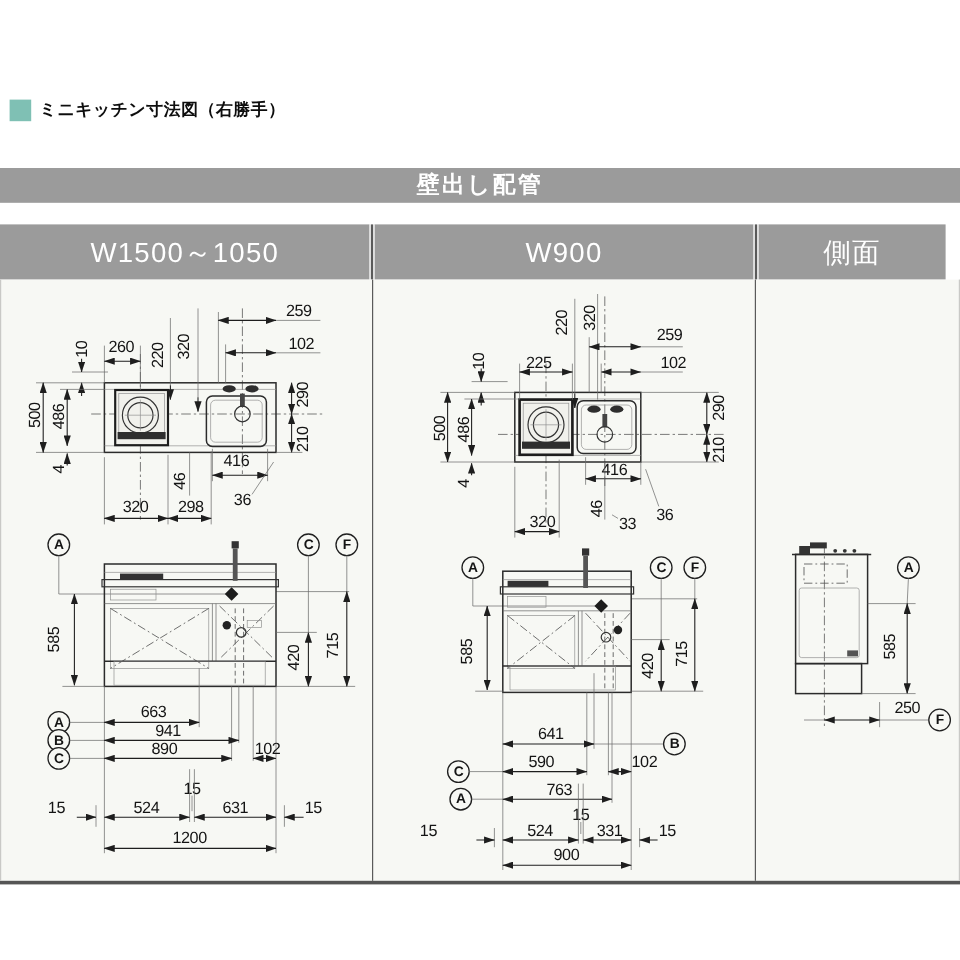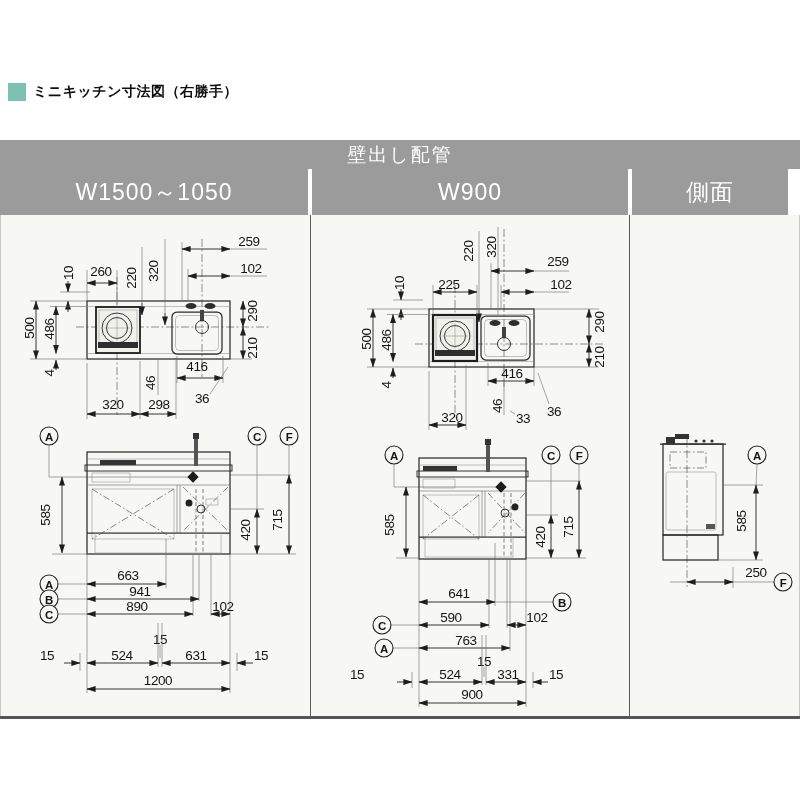--- a/index.html
+++ b/index.html
@@ -1,23 +1,23 @@
 <!DOCTYPE html>
 <html><head>
 <meta charset="utf-8">
 <style>
   html,body{margin:0;padding:0;background:#fff;}
   body{width:800px;height:800px;position:relative;font-family:"Liberation Sans",sans-serif;overflow:hidden;}
   .title-row{position:absolute;top:83px;left:8px;display:flex;align-items:center;gap:7px;}
   .bullet{width:18px;height:18px;background:#7fc0b4;flex:0 0 auto;}
   .page-title{font-size:14px;font-weight:bold;color:#0d0d0d;margin:0;letter-spacing:0.5px;}
   .dim-table{position:absolute;top:140px;left:0;width:800px;}
-  .thead{height:29px;background:#9b9b9b;color:#fff;font-size:19px;font-weight:normal;
+  .thead{height:29px;background:#9b9b9b;color:#fff;font-size:19px;font-weight:bold;
          text-align:center;line-height:29px;letter-spacing:2px;}
-  .cols-header{display:flex;margin-top:0;height:46px;align-items:flex-end;}
+  .cols-header{display:flex;margin-top:18px;height:46px;}
   .col-h{background:#9b9b9b;color:#fff;font-size:23px;text-align:center;line-height:46px;letter-spacing:1px;}
   .col-h1{width:308px;}
   .col-h2{width:316px;}
   .col-h3{width:156px;}
   .gap{width:4px;background:#fff;position:relative;}
   .gap::after{content:"";position:absolute;left:1px;top:0;bottom:0;width:2px;background:#5a5a5a;}
   .tbody{display:flex;height:501px;background:#f7f8f4;border-bottom:3px solid #555;position:relative;justify-content:flex-end;}
   .tbody::before{content:"";position:absolute;left:0;top:0;bottom:0;width:1px;background:#c9c9c6;}
   .tbody::after{content:"";position:absolute;right:0;top:0;bottom:0;width:1px;background:#c9c9c6;}
   .cell{position:relative;height:501px;}

